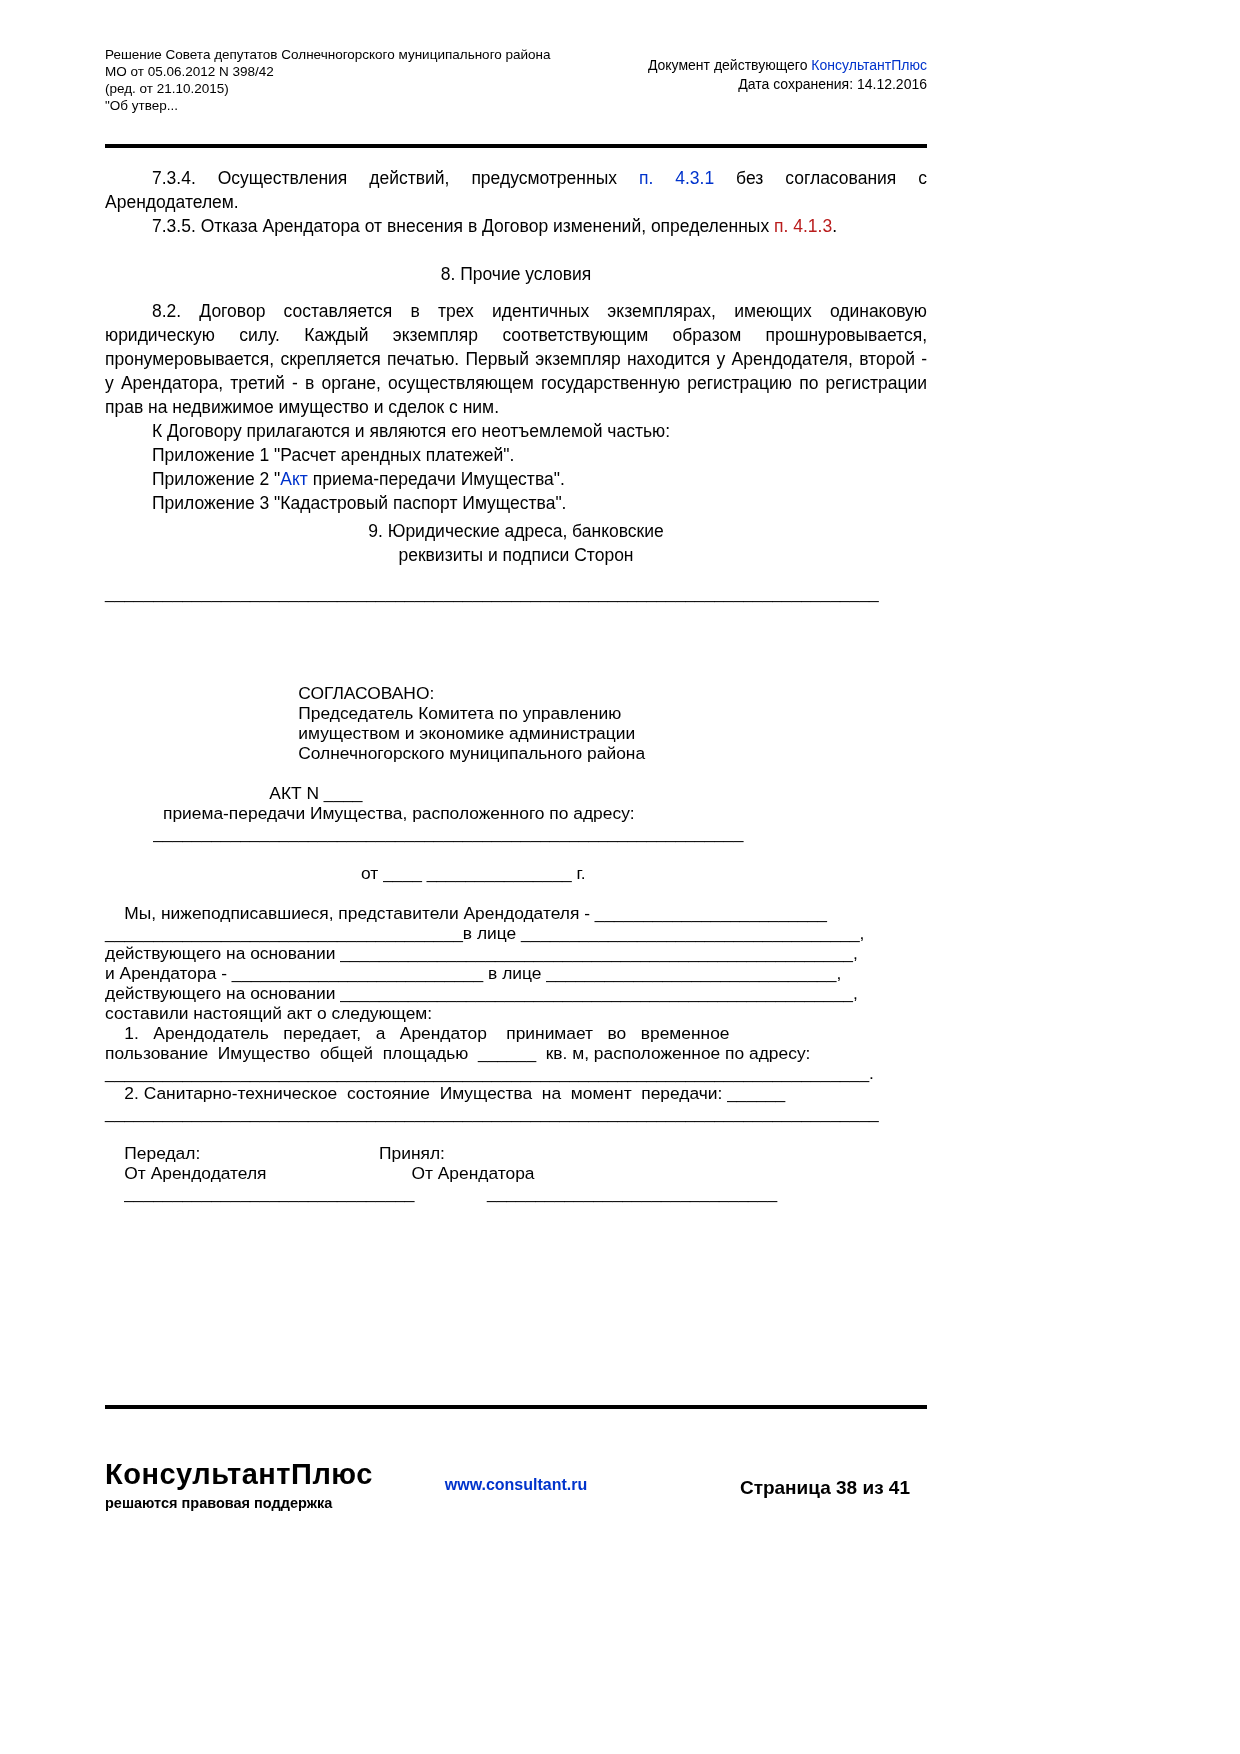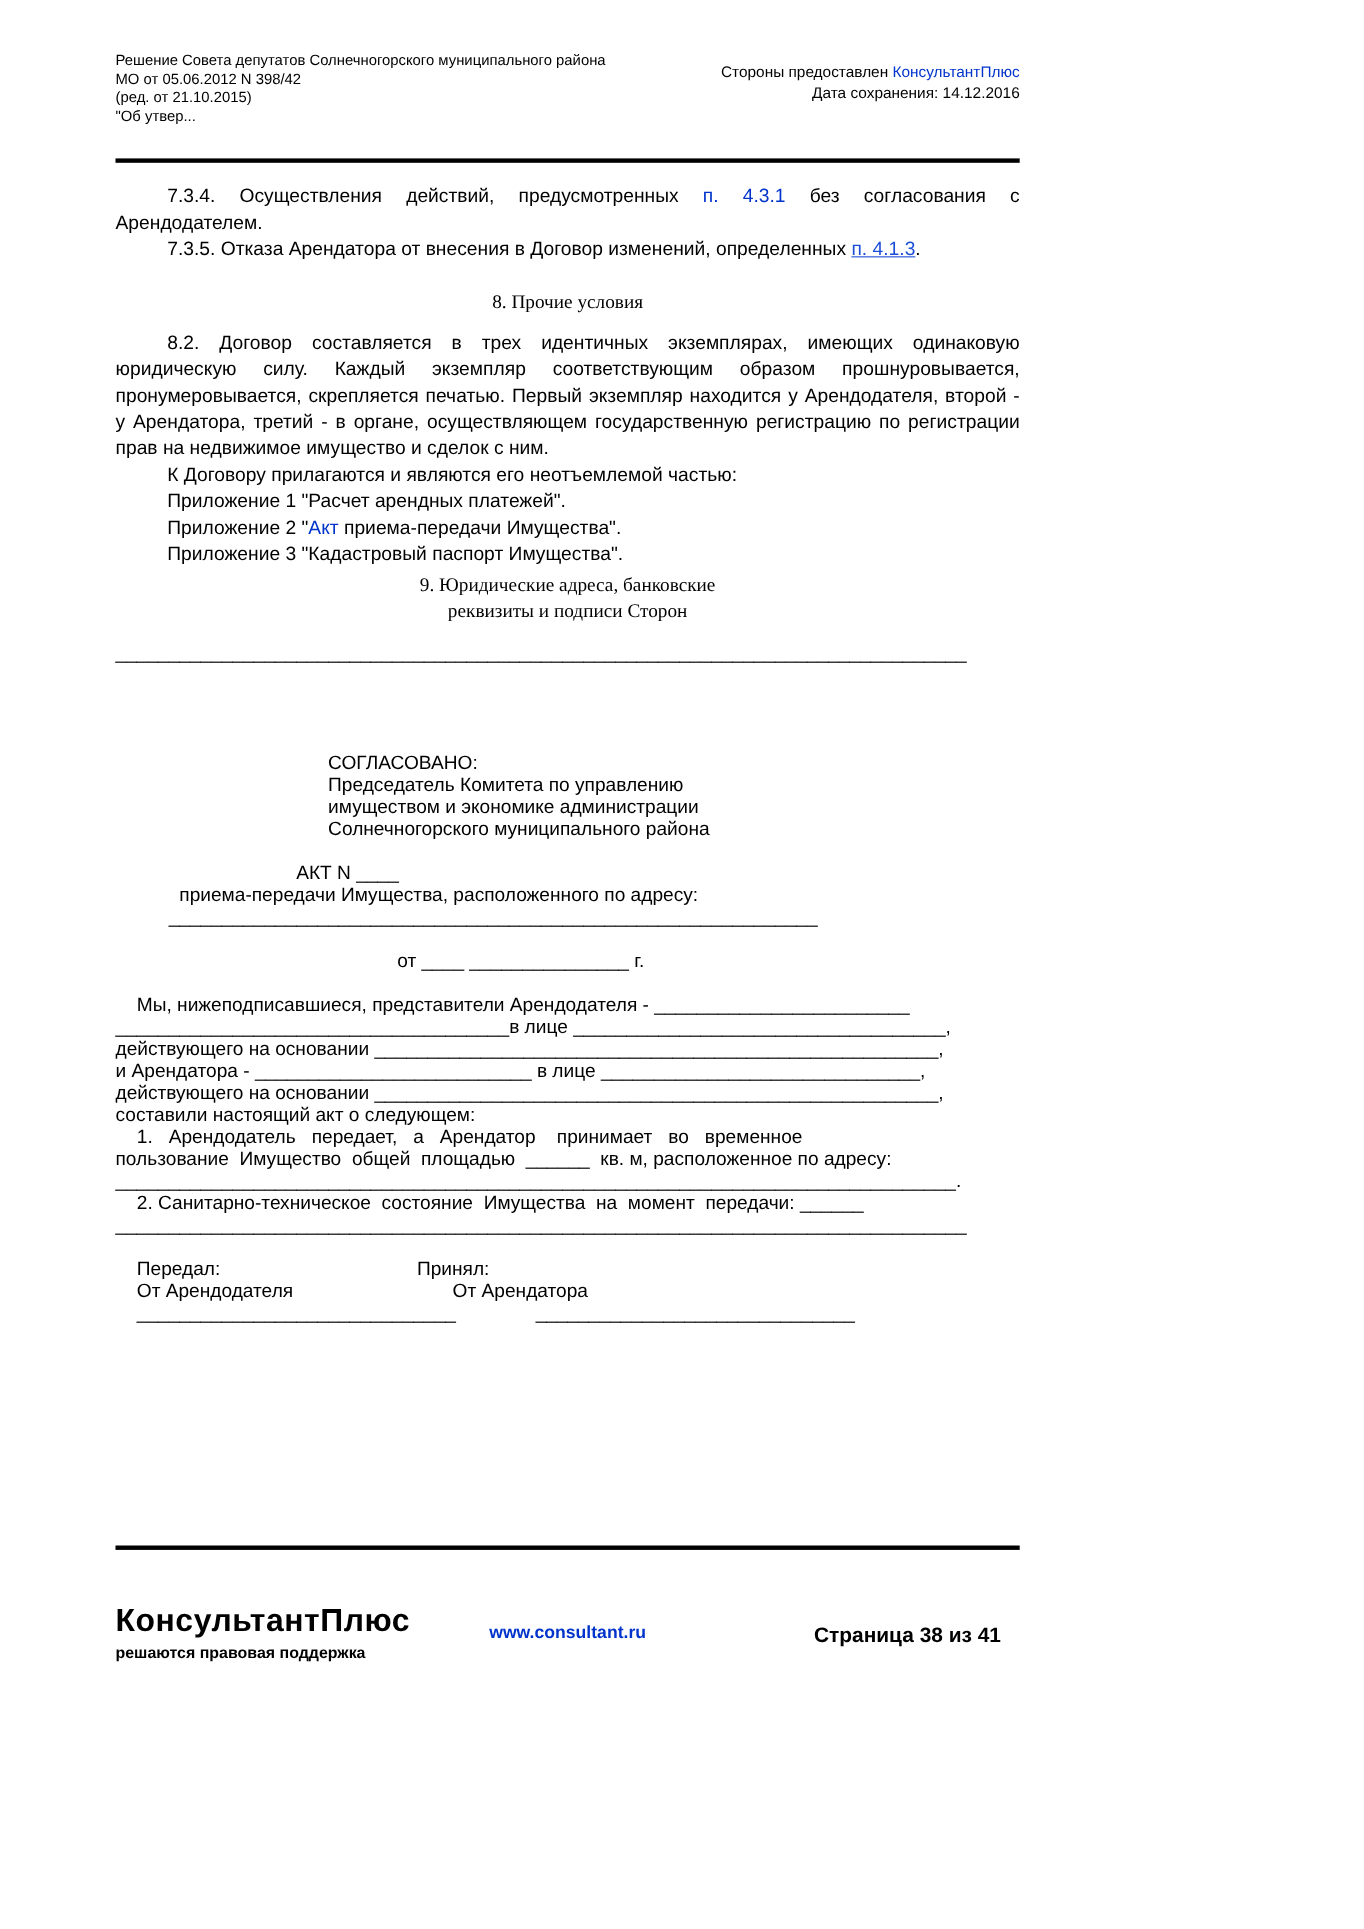--- a/index.html
+++ b/index.html
@@ -14,21 +14,21 @@
   
   .hdr { display: flex; justify-content: space-between; align-items: flex-start; padding: 46px 105px 0 105px; }
   .hdr-left { font-size: 13.5px; line-height: 17px; max-width: 620px; }
   .hdr-right { font-size: 14px; line-height: 19px; text-align: right; padding-top: 10px; }
   .rule { height: 4px; background: #000; margin: 0 105px; }
   .rule-top { margin-top: 30px; }
 
   
   .doc { padding: 18px 105px 0 105px; font-size: 17.5px; line-height: 24px; text-align: justify; }
   .para { margin: 0; text-indent: 47px; }
-  .heading { margin: 24px 0 13px 0; text-align: center; text-indent: 0; font-family: Liberation Serif, serif; }
+  .heading { margin: 24px 0 13px 0; text-align: center; text-indent: 0; }
   .h9 { margin-top: 4px; margin-bottom: 0; }
   .act {
     margin: 16px 0 0 0;
     font-family: Liberation Sans, sans-serif;
     font-size: 17.4px; line-height: 20px;
   }
   .link { text-decoration: none; cursor: pointer; }
 
   
   .rule-bottom { position: absolute; left: 105px; right: 105px; top: 1405px; height: 4px; background: #000; margin: 0; }
@@ -45,30 +45,30 @@
 <div class="page">
 
   <header class="hdr">
     <div class="hdr-left">
       <div>Решение Совета депутатов Солнечногорского муниципального района</div>
       <div>МО от 05.06.2012 N 398/42</div>
       <div>(ред. от 21.10.2015)</div>
       <div>"Об утвер...</div>
     </div>
     <div class="hdr-right">
-      <div><span>Стороны предоставлен </span><a class="link" style="color: rgb(0, 51, 204);">КонсультантПлюс</a></div>
+      <div><span>Документ действующего </span><a class="link" style="color: rgb(0, 51, 204);">КонсультантПлюс</a></div>
       <div>Дата сохранения: 14.12.2016</div>
     </div>
   </header>
 
   <div class="rule rule-top"></div>
 
   <main class="doc">
     <p class="para"><span>7.3.4. Осуществления действий, предусмотренных </span><a class="link" style="color: rgb(0, 51, 204);">п. 4.3.1</a><span> без согласования с Арендодателем.</span></p>
-    <p class="para"><span>7.3.5. Отказа Арендатора от внесения в Договор изменений, определенных </span><a class="link" style="color: #1d4ed8; text-decoration: underline;">п. 4.1.3</a><span>.</span></p>
+    <p class="para"><span>7.3.5. Отказа Арендатора от внесения в Договор изменений, определенных </span><a class="link" style="color: #b91c1c;">п. 4.1.3</a><span>.</span></p>
 
     <p class="heading">8. Прочие условия</p>
 
     <p class="para">8.2. Договор составляется в трех идентичных экземплярах, имеющих одинаковую юридическую силу. Каждый экземпляр соответствующим образом прошнуровывается, пронумеровывается, скрепляется печатью. Первый экземпляр находится у Арендодателя, второй - у Арендатора, третий - в органе, осуществляющем государственную регистрацию по регистрации прав на недвижимое имущество и сделок с ним.</p>
     <p class="para">К Договору прилагаются и являются его неотъемлемой частью:</p>
     <p class="para">Приложение 1 "Расчет арендных платежей".</p>
     <p class="para"><span>Приложение 2 "</span><a class="link" style="color: rgb(0, 51, 204);">Акт</a><span> приема-передачи Имущества".</span></p>
     <p class="para">Приложение 3 "Кадастровый паспорт Имущества".</p>
 
     <p class="heading h9"><span>9. Юридические адреса, банковские</span><br><span>реквизиты и подписи Сторон</span></p>

